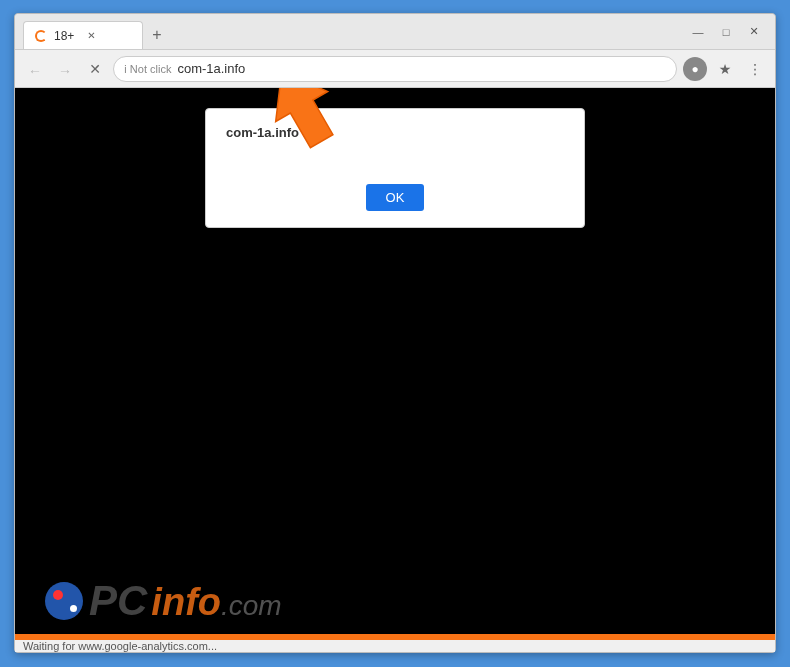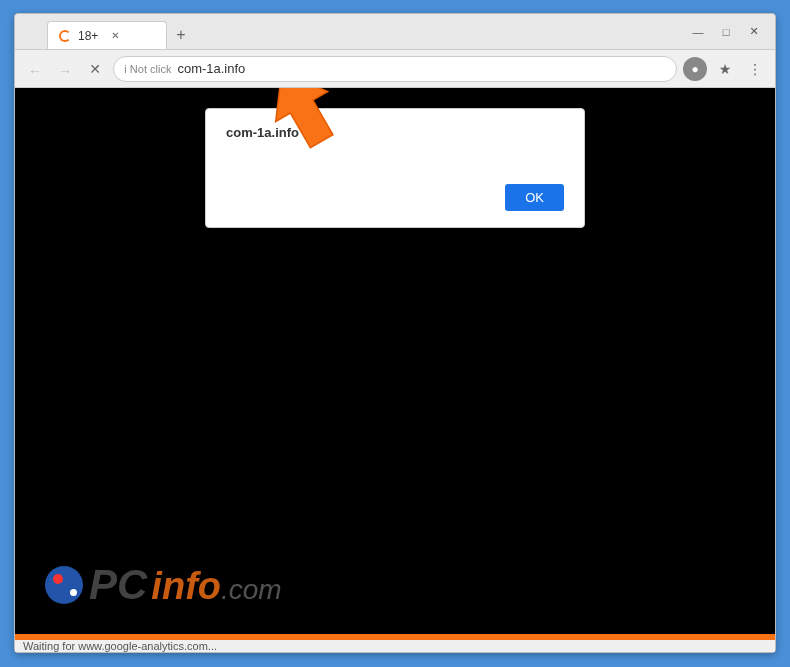--- a/index.html
+++ b/index.html
@@ -34,21 +34,20 @@
       align-items: center;
       padding: 0 8px;
       border-radius: 4px 4px 0 0;
     }
 
     .tab-area {
       display: flex;
       align-items: flex-end;
       height: 100%;
       flex: 1;
-      margin-left: 24px;
     }
 
     .tab {
       height: 28px;
       background: #fff;
       border: 1px solid #ccc;
       border-bottom: none;
       border-radius: 4px 4px 0 0;
       display: flex;
       align-items: center;
@@ -204,21 +203,21 @@
     .page-content {
       flex: 1;
       background: #000;
       position: relative;
       overflow: hidden;
     }
 
     
     .watermark {
       position: absolute;
-      bottom: 28px;
+      bottom: 12px;
       left: 30px;
       display: flex;
       align-items: center;
       gap: 6px;
     }
 
     .logo-circle {
       width: 38px;
       height: 38px;
       border-radius: 50%;
@@ -295,21 +294,21 @@
     }
 
     .dialog-message {
       font-size: 13px;
       color: #333;
       margin-bottom: 16px;
     }
 
     .dialog-footer {
       display: flex;
-      justify-content: flex-end;
+      justify-content: center;
       margin-top: 44px;
     }
 
     .ok-button {
       background: #1a73e8;
       color: white;
       border: none;
       border-radius: 3px;
       padding: 6px 20px;
       font-size: 13px;

